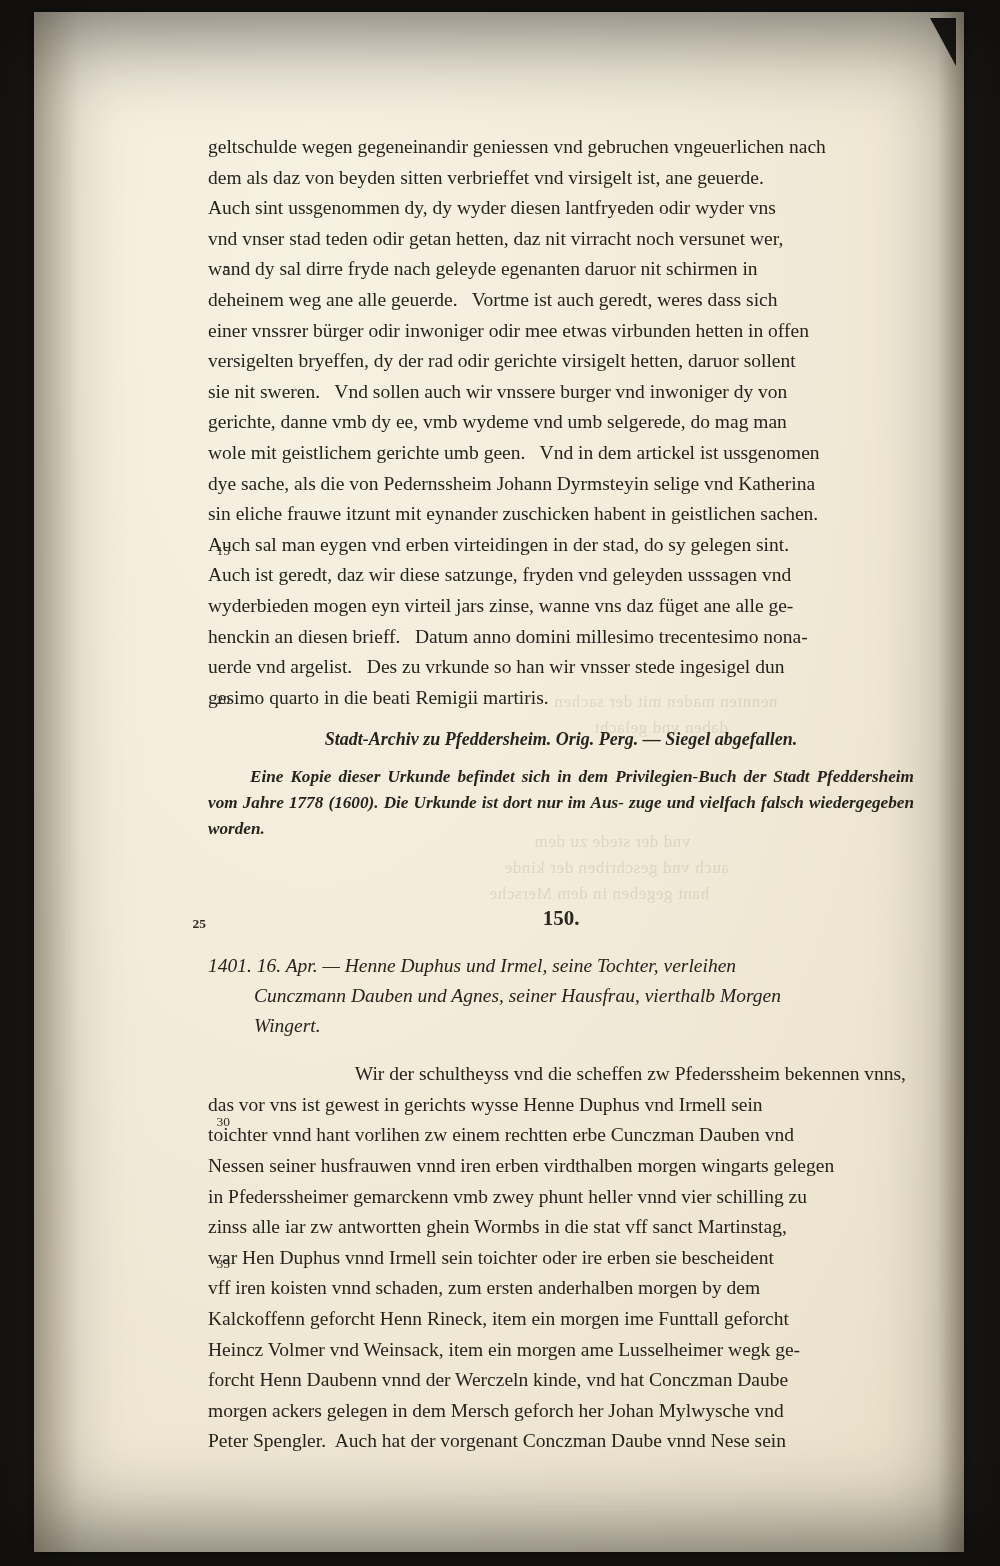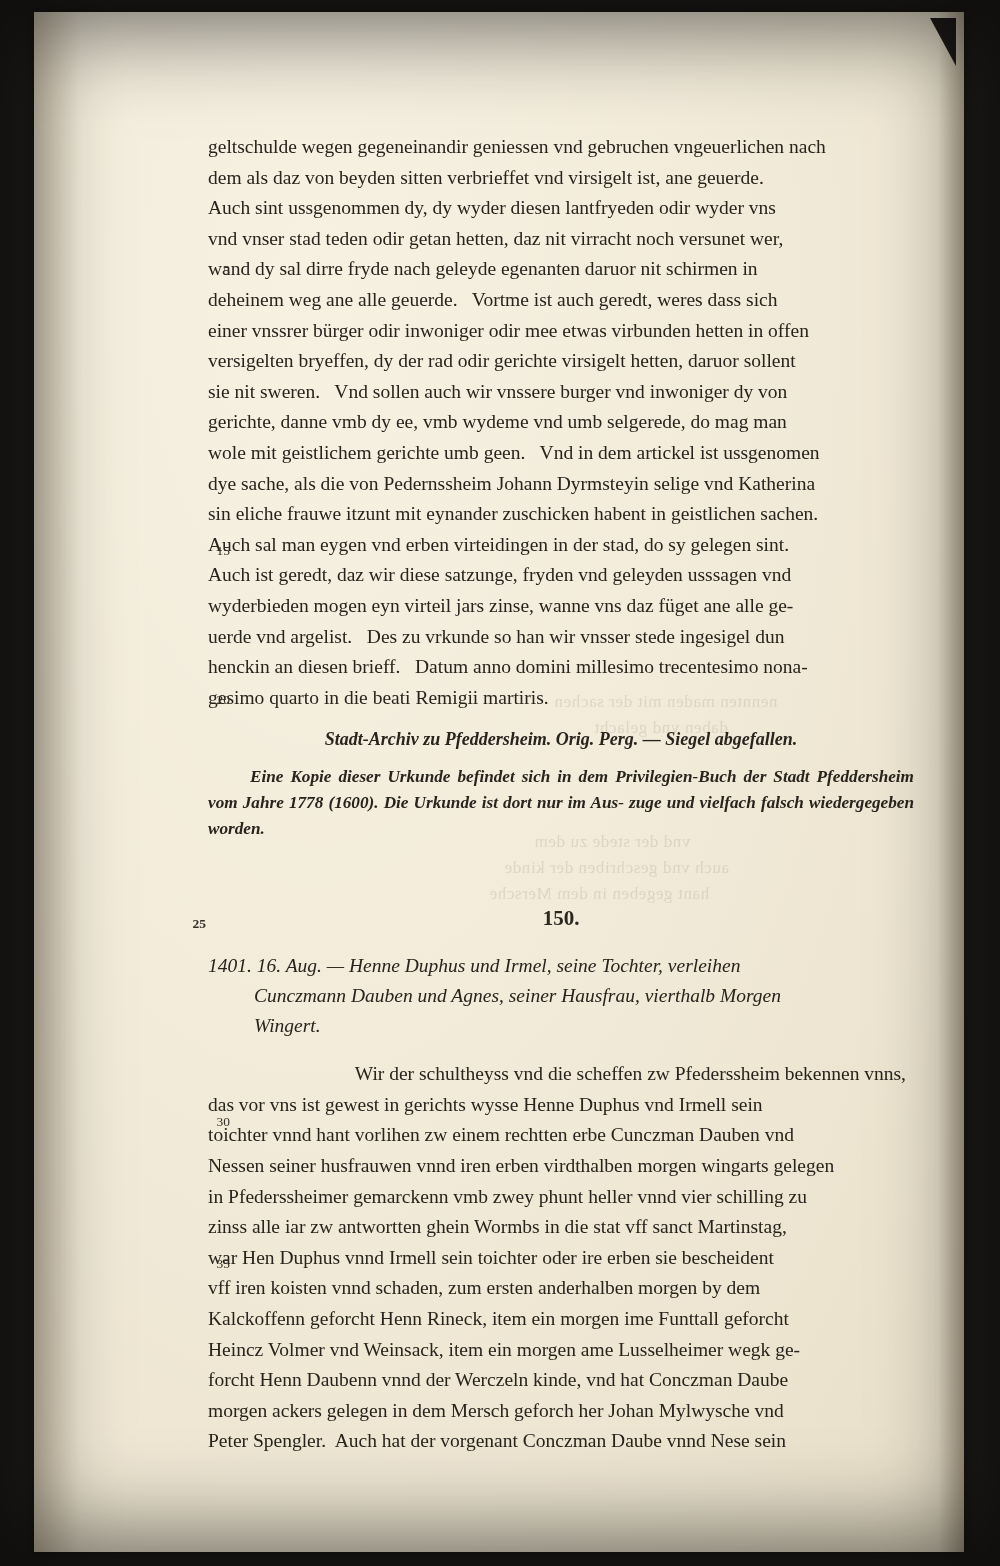--- a/index.html
+++ b/index.html
@@ -261,24 +261,24 @@
           <span class="ln" style="top:6px;">15</span>
           <span>Auch sal man eygen vnd erben virteidingen in der stad, do sy gelegen sint.</span>
         </span>
         <span class="line jst">
             <span>Auch ist geredt, daz wir diese satzunge, fryden vnd geleyden usssagen vnd</span>
           </span>
         <span class="line jst">
             <span>wyderbieden mogen eyn virteil jars zinse, wanne vns daz füget ane alle ge-</span>
           </span>
         <span class="line jst">
+            <span>henckin an diesen brieff.   Datum anno domini millesimo trecentesimo nona-</span>
+          </span>
+        <span class="line jst">
             <span>uerde vnd argelist.   Des zu vrkunde so han wir vnsser stede ingesigel dun</span>
-          </span>
-        <span class="line jst">
-            <span>henckin an diesen brieff.   Datum anno domini millesimo trecentesimo nona-</span>
           </span>
         <span class="line" style="position:relative;">
           <span class="ln" style="top:2px;">20</span>
           <span>gesimo quarto in die beati Remigii martiris.</span>
         </span>
       </div>
 
       <div class="src-line">Stadt-Archiv zu Pfeddersheim. Orig. Perg. — Siegel abgefallen.</div>
 
       <div class="note">
@@ -286,21 +286,21 @@
         <span>Stadt Pfeddersheim vom Jahre 1778 (1600).  Die Urkunde ist dort nur im Aus-</span>
         <span>zuge und vielfach falsch wiedergegeben worden.</span>
       </div>
 
       <div class="section-num">
         <span class="ln">25</span>
         <span>150.</span>
       </div>
 
       <div class="regest">
-        <i class="r1">1401. 16. Aug. — Henne Duphus und Irmel, seine Tochter, verleihen</i>
+        <i class="r1">1401. 16. Apr. — Henne Duphus und Irmel, seine Tochter, verleihen</i>
         <i class="r2">Cunczmann Dauben und Agnes, seiner Hausfrau, vierthalb Morgen</i>
         <i class="r3">Wingert.</i>
       </div>
 
       <div class="para body2">
         <span class="line jst">
             <span class="indent-first"></span>
             <span>Wir der schultheyss vnd die scheffen zw Pfederssheim bekennen vnns,</span>
           </span>
         <span class="line jst" style="position:relative;">

